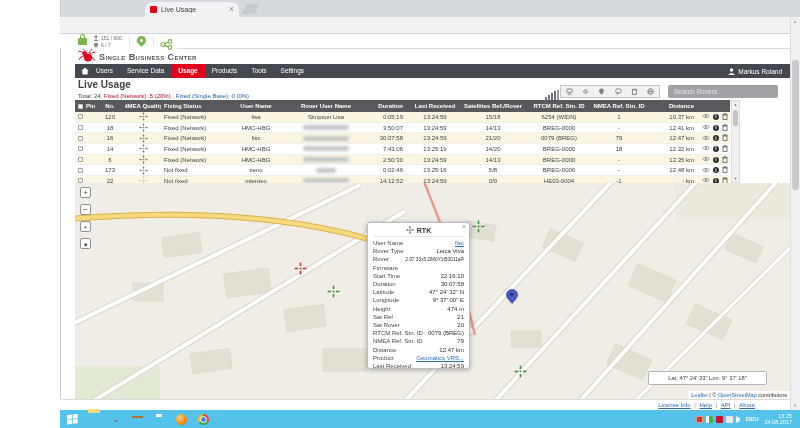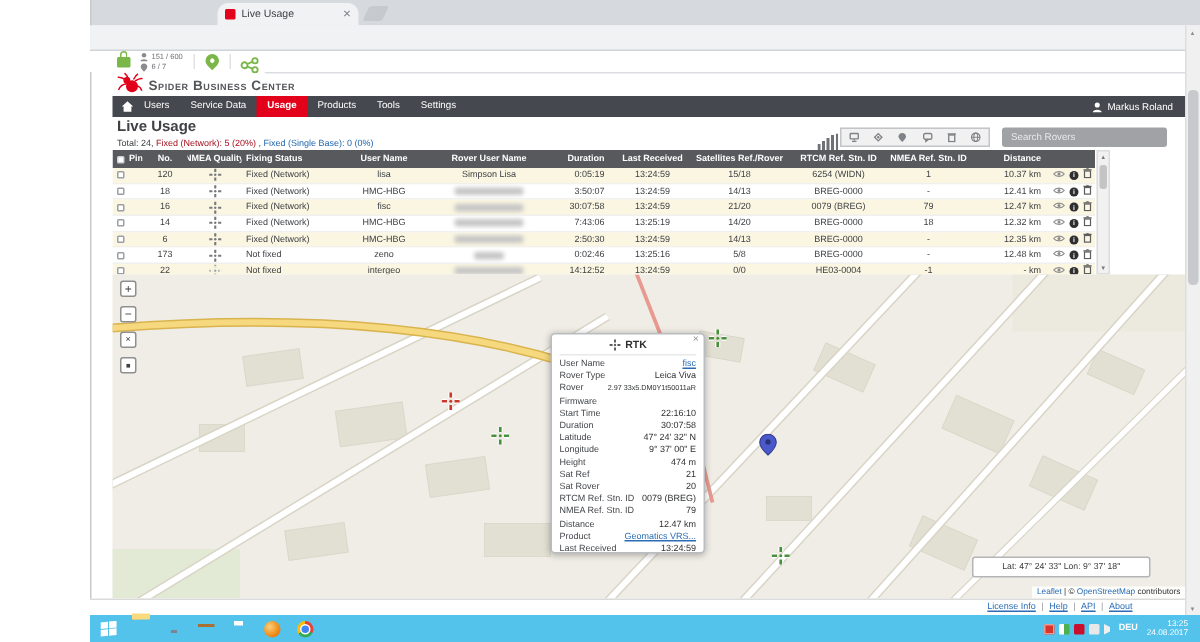--- a/index.html
+++ b/index.html
@@ -215,21 +215,21 @@
           <path d="M7.5 8 C4.5 8 3 9.5 2 12"></path>
         <path d="M9 5 C8 3 7.5 2 6 0.8"></path>
           <path d="M13 6 C15.5 4.5 16.5 4 18 4.5"></path>
         <path d="M13.5 9 C16 9.5 17 10.5 17.5 12.5"></path>
           <path d="M12 5 C13 3 13.5 2 15 1.2"></path>
       </g>
       <circle cx="11" cy="9.5" r="4" fill="#e2001a"></circle>
       <circle cx="7.6" cy="5.6" r="2.3" fill="#e2001a"></circle>
     </svg>
   </span>
-  <span class="brandname">Spider Business Center</span>
+  <span class="brandname">Single Business Center</span>
 
   <div class="navbar">
     <span class="homebtn">
       <svg width="8" height="8">
           <path d="M4 0.5 L7.8 4 H6.6 V7.5 H1.4 V4 H0.2 Z" fill="#fff"></path>
         </svg>
     </span>
     <div id="nav-items" style="display:flex;height:14px;align-items:center">
         <div class="nav-item">Users</div>
         <div class="nav-item">Service Data</div>

